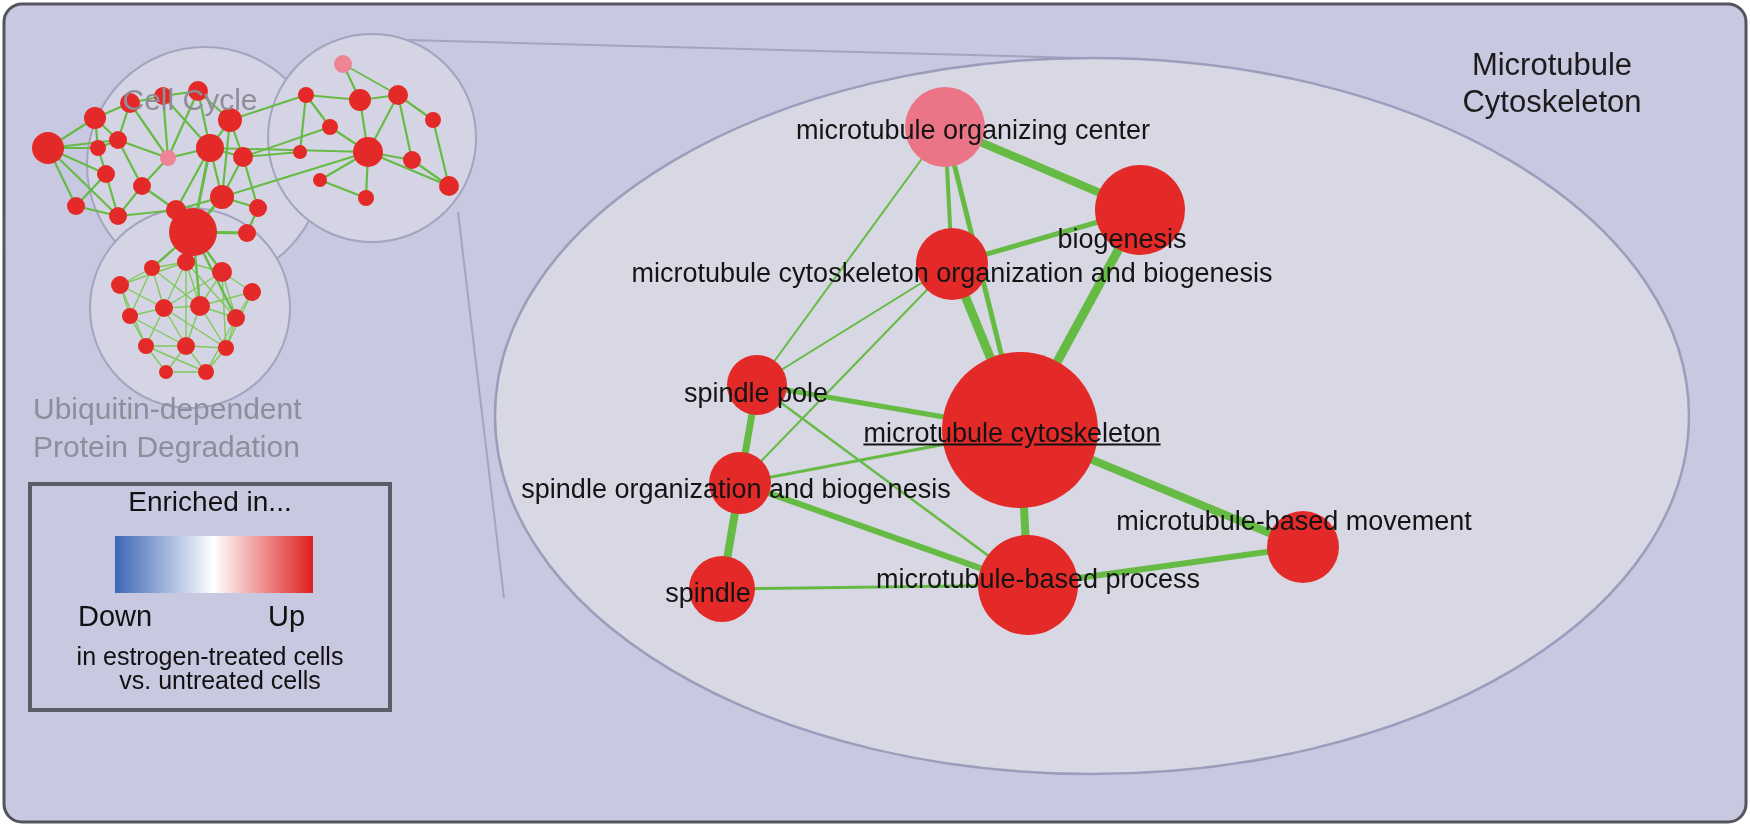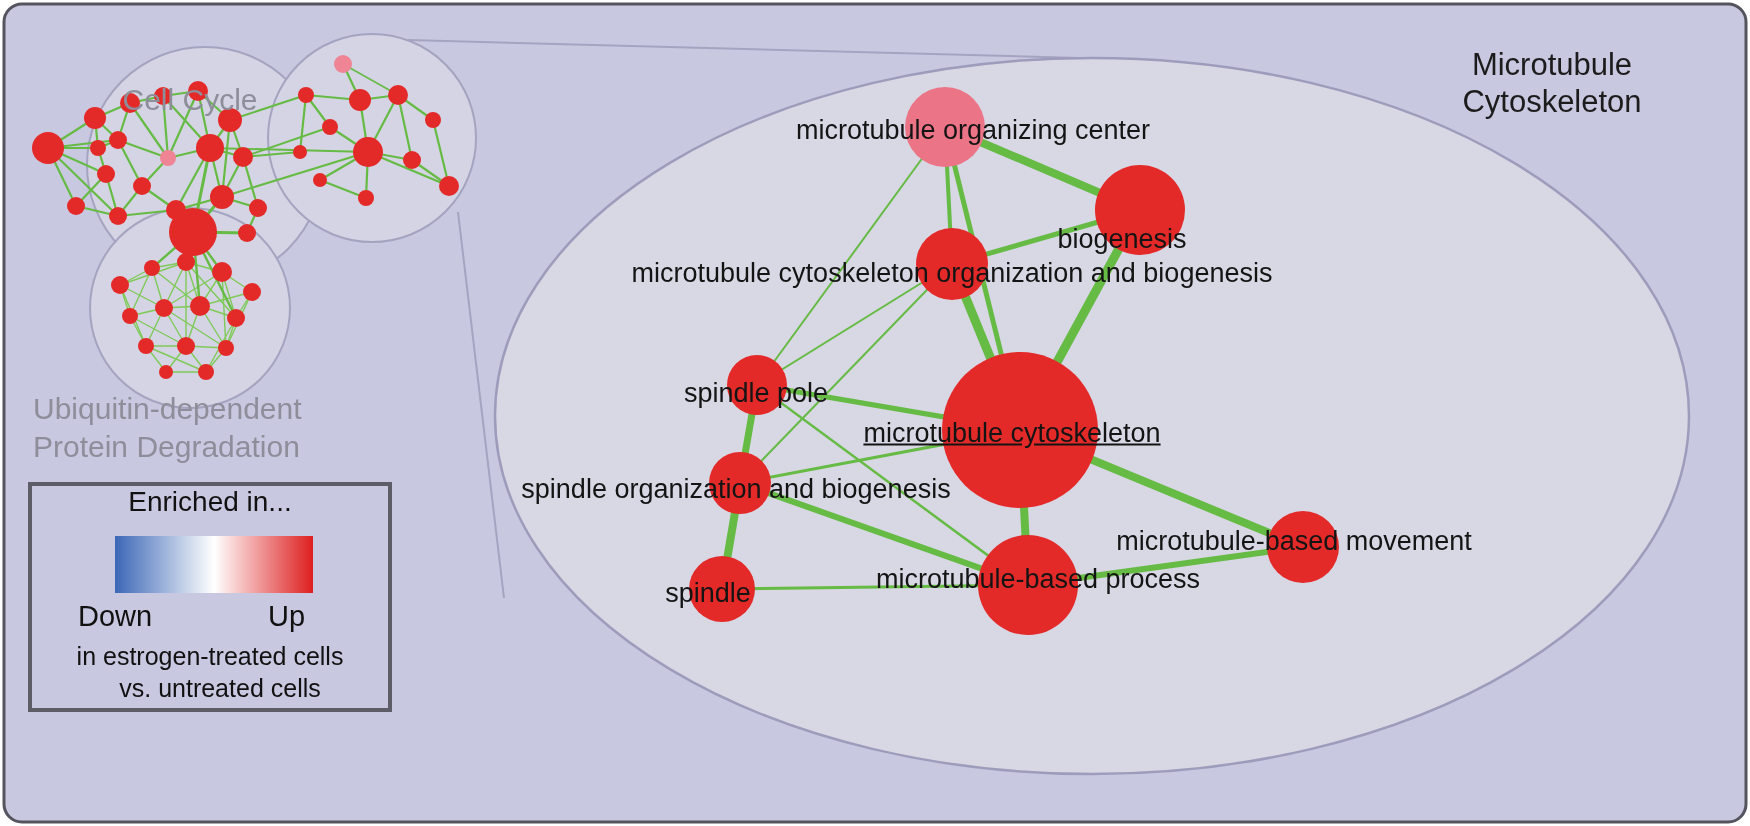--- a/index.html
+++ b/index.html
@@ -12,21 +12,21 @@
   #zoom-title{left:1552px;top:46px;transform:translateX(-50%);text-align:center;font-size:31px;color:#1c1c1c;line-height:37px;}
   #node-labels{position:absolute;left:0;top:0;width:1750px;height:826px;pointer-events:none;}
   .node-label{position:absolute;transform:translate(-50%,-50%);font-size:27px;color:#141414;white-space:nowrap;}
   .legend{position:absolute;left:28px;top:482px;width:364px;height:230px;border:4px solid #5d5d68;box-sizing:border-box;}
   .legend-title{position:absolute;left:0;right:0;top:0;text-align:center;font-size:28px;color:#111;}
   .legend-bar{position:absolute;left:83px;top:50px;width:198px;height:57px;}
   .legend-down{position:absolute;left:46px;top:114px;font-size:29px;color:#111;}
   .legend-up{position:absolute;left:236px;top:114px;font-size:29px;color:#111;}
   .legend-cap{position:absolute;left:0;right:0;text-align:center;font-size:25px;color:#111;}
   #legend-cap1{top:156px;}
-  #legend-cap2{top:188px;padding-left:20px;}
+  #legend-cap2{top:180px;padding-left:20px;}
 </style>
 </head>
 <body>
 
 <div class="stage">
 
   <svg id="net-svg" width="1750" height="826" viewBox="0 0 1750 826">
     <rect x="4" y="4" width="1742" height="818" rx="18" stroke-width="3" fill="#c9c8e1" stroke="#54545e"></rect>
     <g id="cluster-circles">
         <circle cx="205" cy="165" r="118" fill="#d5d4e4" stroke="#a5a4c0" stroke-width="2"></circle>
@@ -241,21 +241,21 @@
       </g>
   </svg>
 
   <div id="node-labels">
       <div class="node-label" style="left: 945px; top: 130px; margin-left: 28px;">microtubule organizing center</div>
       <div class="node-label" style="left: 1122px; top: 239px;">biogenesis</div>
       <div class="node-label" style="left: 952px; top: 273px;">microtubule cytoskeleton organization and biogenesis</div>
       <div class="node-label" style="left: 756px; top: 393px;">spindle pole</div>
       <div class="node-label" style="left: 1012px; top: 433px; text-decoration: underline;">microtubule cytoskeleton</div>
       <div class="node-label" style="left: 736px; top: 489px;">spindle organization and biogenesis</div>
-      <div class="node-label" style="left: 1294px; top: 541px;">microtubule-based movement</div>
+      <div class="node-label" style="left: 1294px; top: 521px;">microtubule-based movement</div>
       <div class="node-label" style="left: 1038px; top: 579px;">microtubule-based process</div>
       <div class="node-label" style="left: 708px; top: 593px;">spindle</div>
     </div>
 
   <div class="txt cluster-label" id="cell-cycle-label">Cell Cycle</div>
 
   <div class="txt cluster-label" id="ubiquitin-label">
     <div>Ubiquitin-dependent</div>
     <div>Protein Degradation</div>
   </div>

